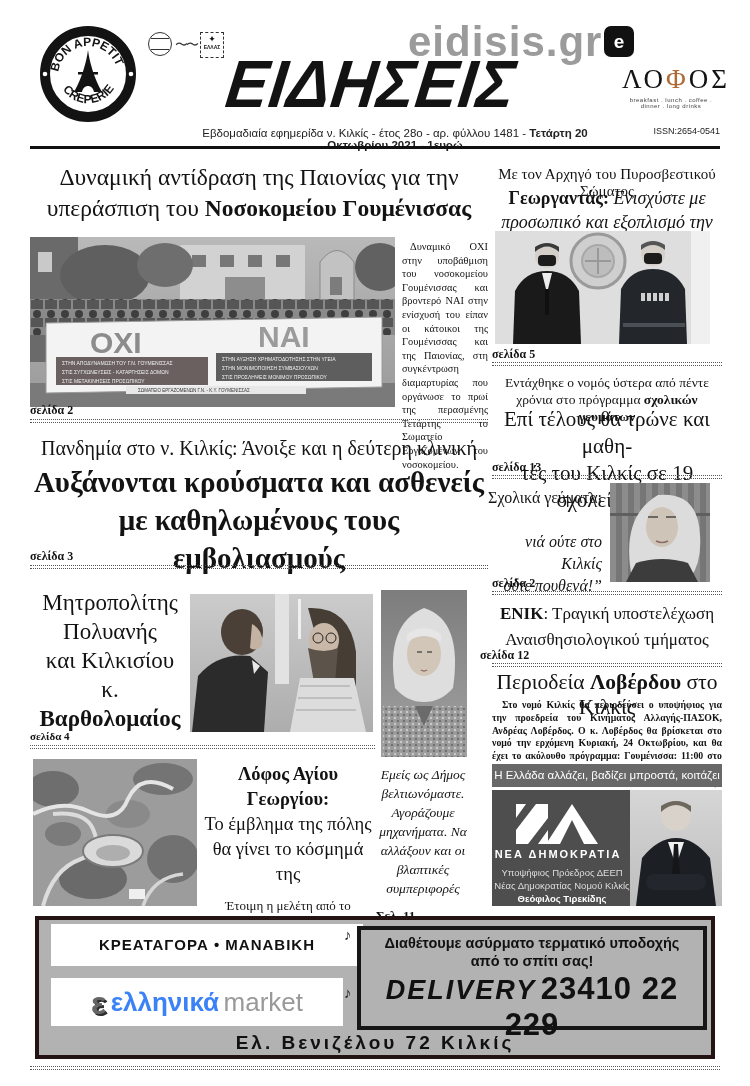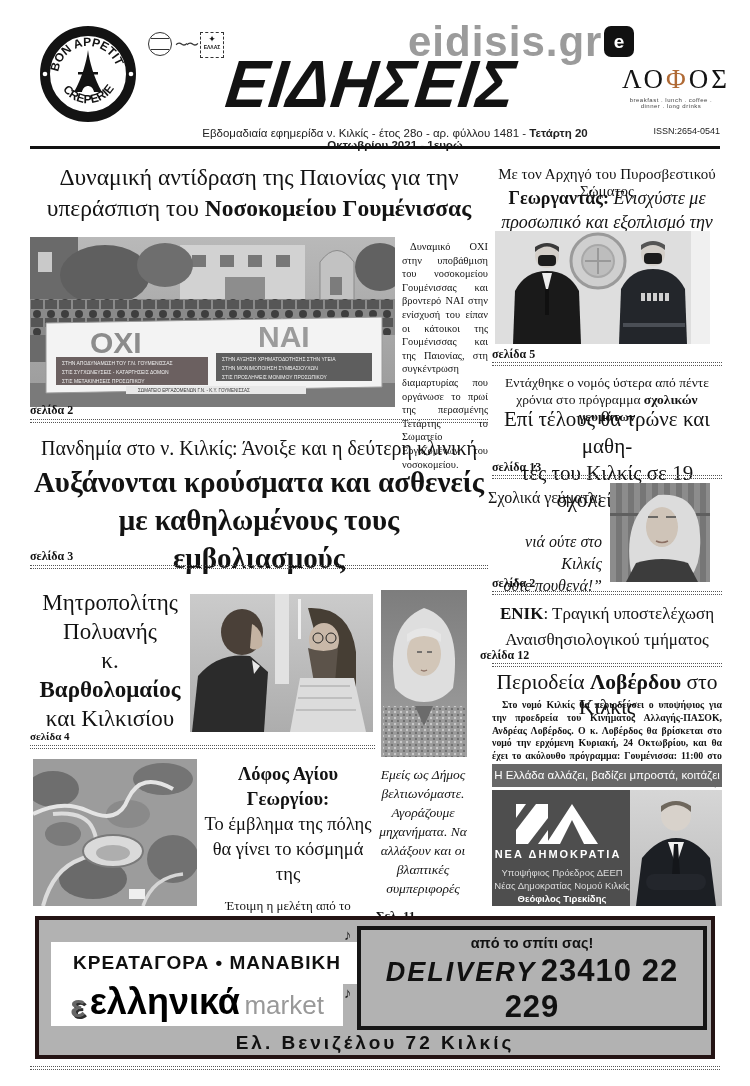--- a/index.html
+++ b/index.html
@@ -167,22 +167,22 @@
   <div class="abs pand-h center" style="left:30px;top:463px;width:458px">
     <div>Αυξάνονται κρούσματα και ασθενείς</div>
     <div>με καθηλωμένους τους εμβολιασμούς</div>
   </div>
   <div class="abs pageref" style="left:30px;top:549px">σελίδα 3</div>
   <div class="abs dotted" style="left:30px;top:565px;width:458px"></div>
 
   <div class="abs bishop center" style="left:28px;top:588px;width:164px">
     <div>Μητροπολίτης</div>
     <div>Πολυανής</div>
+    <div>και Κιλκισίου</div>
     <div><span>κ. </span><b>Βαρθολομαίος</b></div>
-    <div>και Κιλκισίου</div>
   </div>
   <div class="abs pageref" style="left:30px;top:730px;font-size:11px">σελίδα 4</div>
   <div class="abs dotted" style="left:30px;top:745px;width:345px"></div>
 
   <div class="photo" style="left:190px;top:594px;width:183px;height:138px">
     <svg width="183" height="138" viewBox="0 0 183 138">
       <defs>
           <linearGradient id="bg2" x1="0" y1="0" x2="0" y2="1">
             <stop offset="0" stop-color="#cbcbcb"></stop>
             <stop offset="1" stop-color="#adadad"></stop>
@@ -363,29 +363,30 @@
         <path d="M31 22 Q46 8 61 22 L61 16 Q46 6 31 16 Z" fill="#6e675d"></path>
         <path d="M6 116 L12 68 Q28 48 46 48 Q64 48 80 68 L86 116 Z" fill="#1c1f24"></path>
         <polygon points="38,52 54,52 46,76" fill="#f0f0f0"></polygon>
         <polygon points="44,54 48,54 50,86 46,92 42,86" fill="#14161a"></polygon>
         <rect x="16" y="84" width="60" height="16" rx="8" fill="#23262c"></rect>
       </svg>
     </div>
   </div>
 
   <div class="abs bottom-ad sans" style="left:35px;top:916px;width:680px;height:143px">
-    <div class="abs white-box" style="left:12px;top:22px;width:312px;height:42px;font-size:19px;line-height:42px;letter-spacing:1px">ΚΡΕΑΤΑΓΟΡΑ • ΜΑΝΑΒΙΚΗ</div>
+    <div class="abs white-box" style="left:12px;top:4px;width:312px;height:42px;font-size:15px;line-height:42px;letter-spacing:1px">ΚΡΕΑΤΑΓΟΡΑ • ΜΑΝΑΒΙΚΗ</div>
     <div class="abs white-box" style="left:12px;top:58px;width:292px;height:48px;line-height:48px">
       <span style="font-size:32px;color:#666;text-shadow:2px 2px 0 #2e2e2e;font-weight:bold;vertical-align:-3px">ε</span>
-      <span style="font-size:36px;color:#000000">ελληνικά</span>
+      <span style="font-size:26px;color:#3b82f6">ελληνικά</span>
       <span style="font-size:26px;color:#999;font-weight:normal">market</span>
     </div>
     <div class="abs note" style="left:305px;top:6px">♪</div>
     <div class="abs note" style="left:305px;top:64px">♪</div>
     <div class="abs pos-box" style="left:318px;top:6px;width:350px;height:104px;padding-top:4px">
+      <div class="pos-line">Διαθέτουμε ασύρματο τερματικό υποδοχής</div>
       <div class="pos-line">από το σπίτι σας!</div>
       <div style="margin-top:1px">
         <span class="delivery">DELIVERY</span>
         <span class="phone">23410 22 229</span>
       </div>
     </div>
     <div class="abs address" style="left:0;top:112px;width:672px">Ελ. Βενιζέλου 72 Κιλκίς</div>
   </div>
 
   <div class="abs dotted" style="left:30px;top:1066px;width:690px"></div>

